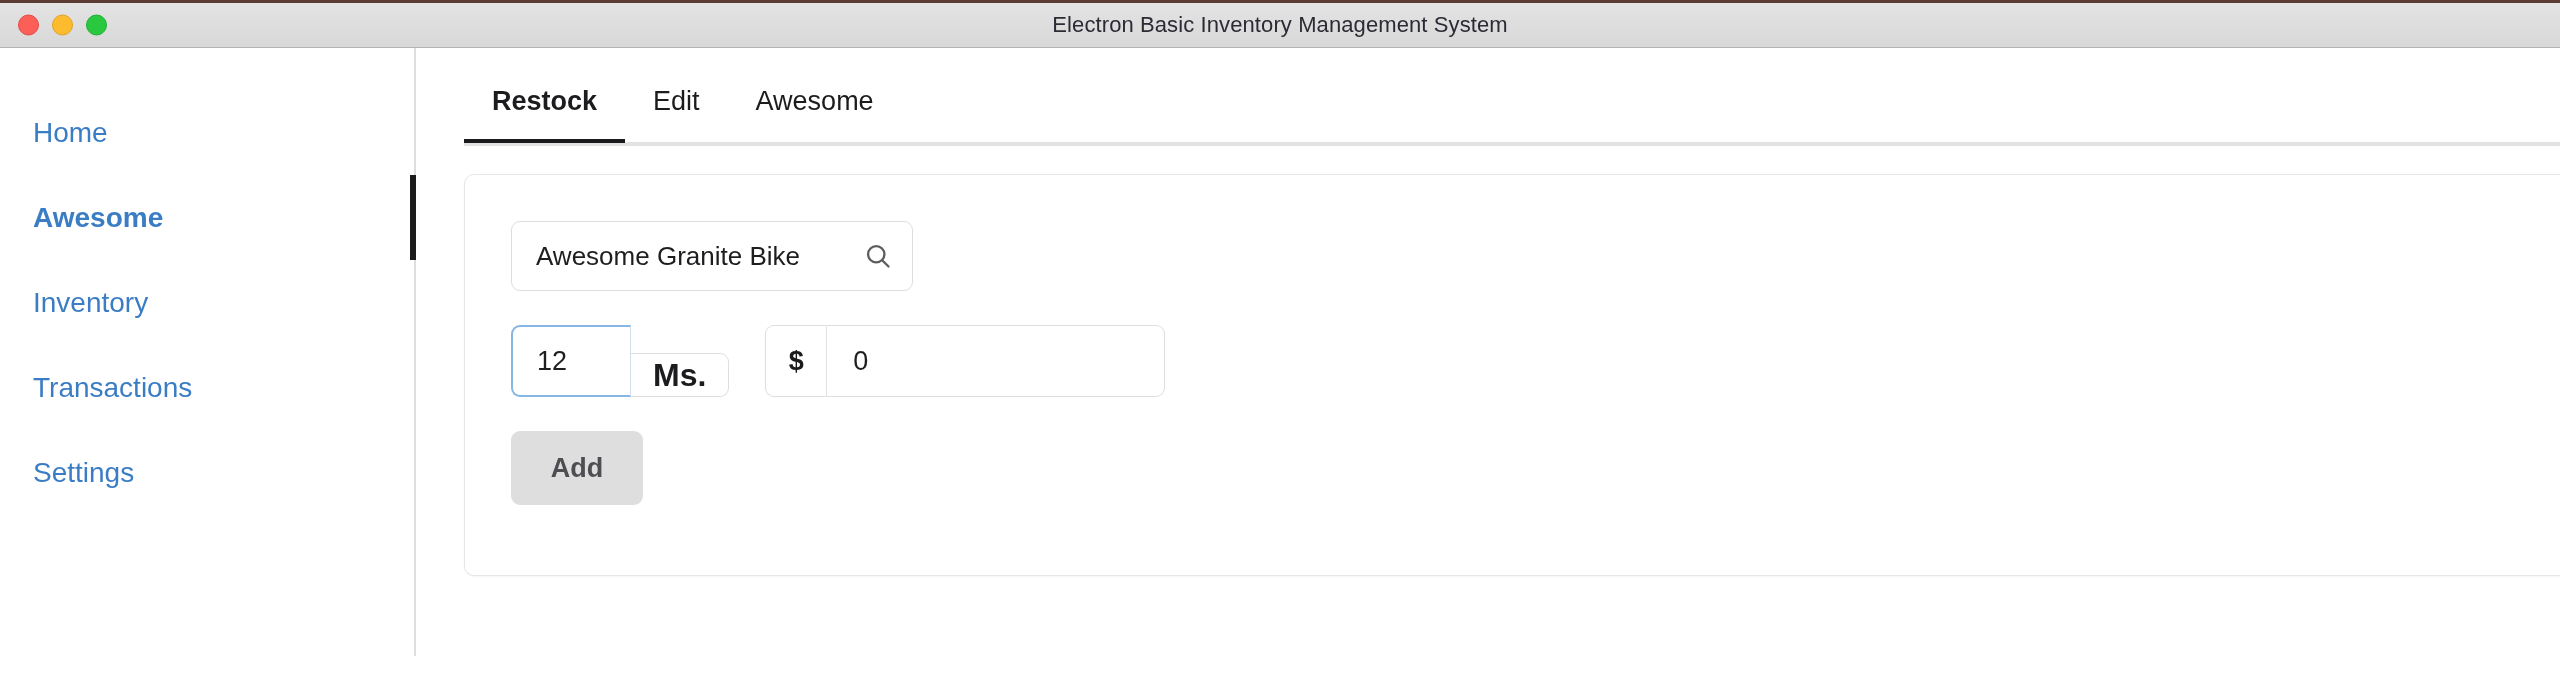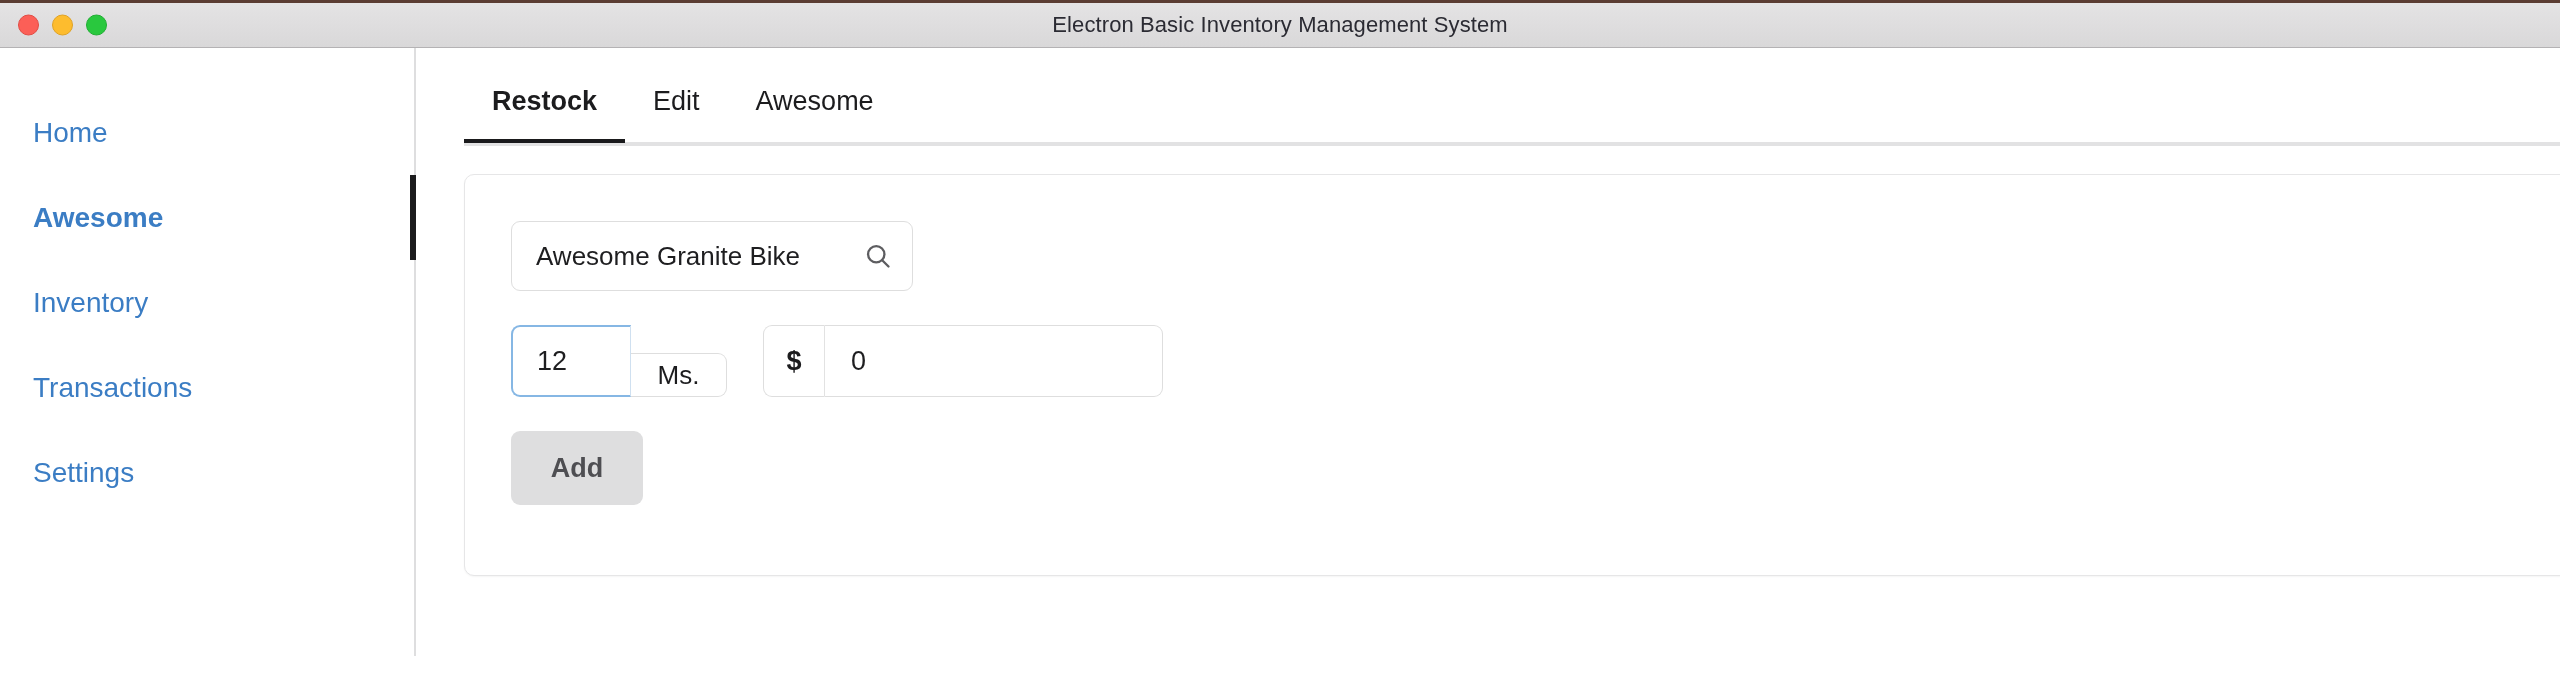--- a/index.html
+++ b/index.html
@@ -228,22 +228,22 @@
 
   .unit-addon {
     display: flex;
     align-items: center;
     justify-content: center;
     min-width: 96px;
     padding: 0 22px;
     border: 1px solid #dedede;
     border-left: none;
     border-radius: 0 9px 9px 0;
-    font-size: 26px;
-    font-weight: normal;
+    font-size: 32px;
+    font-weight: bold;
     color: #1c1c1e;
     background: #ffffff;
     font-family: "Liberation Sans", sans-serif;
     white-space: nowrap;
     margin-top: 28px;
   }
 
   .currency-addon {
     display: flex;
     align-items: center;

